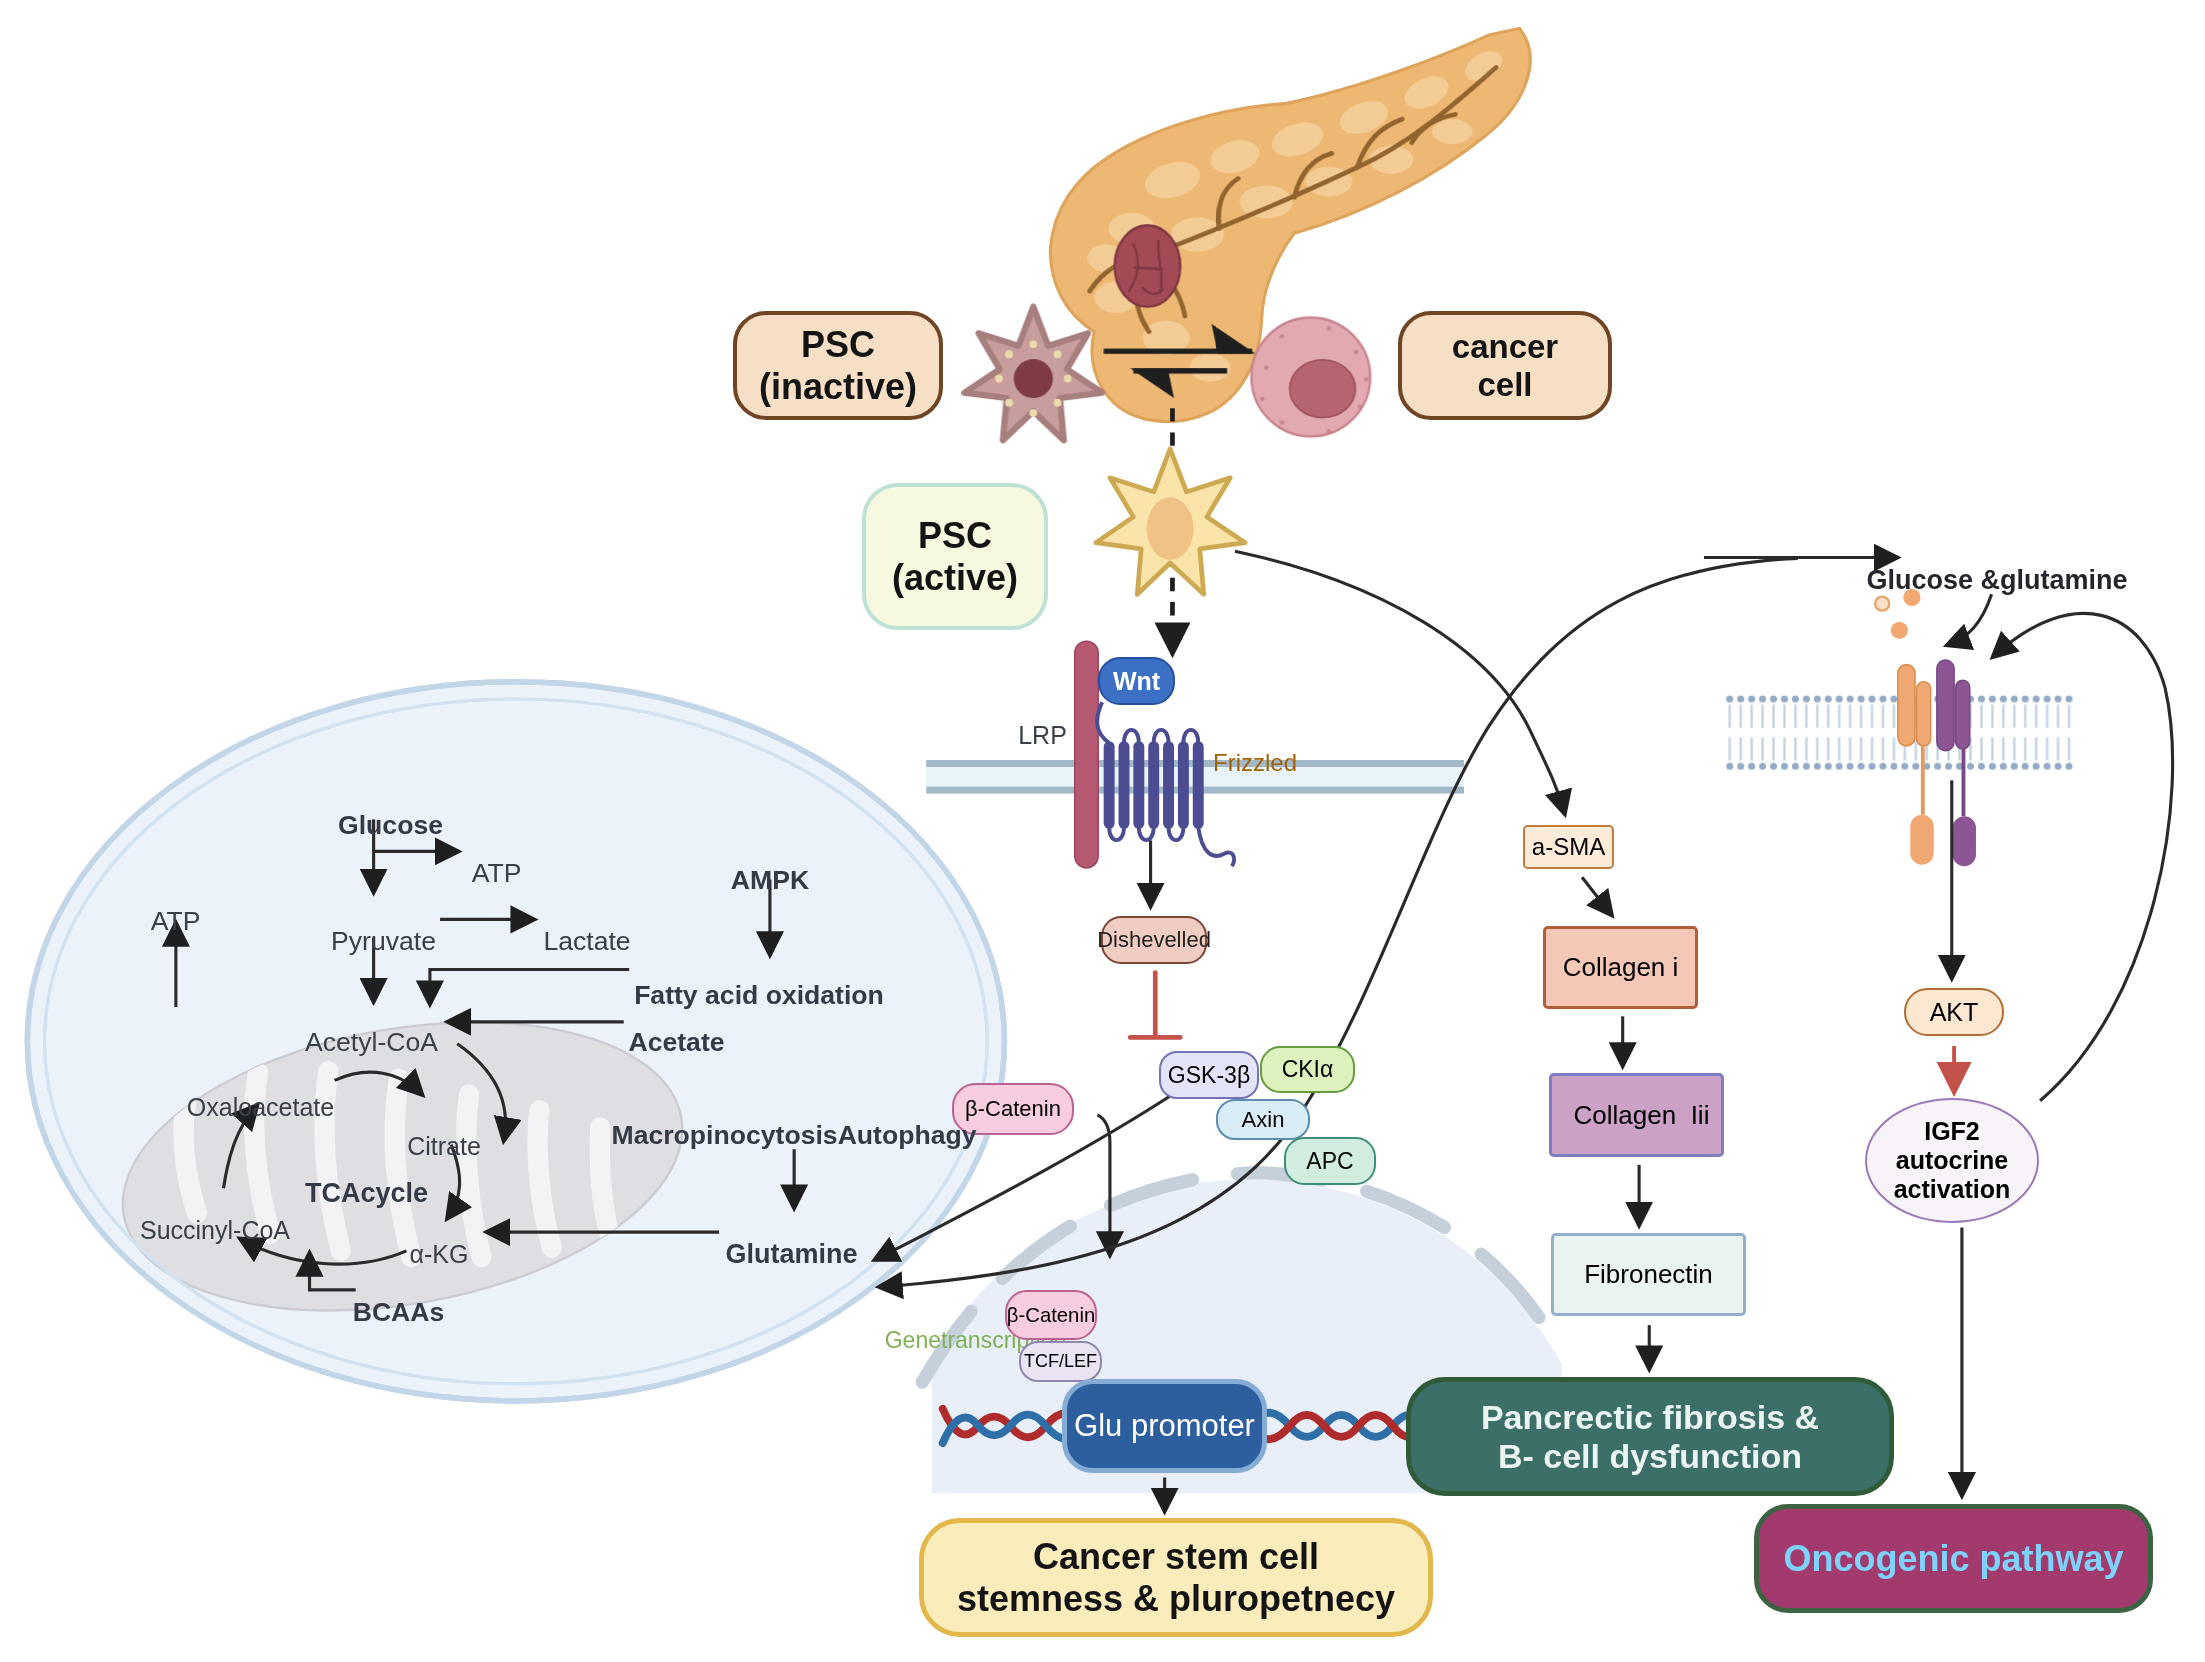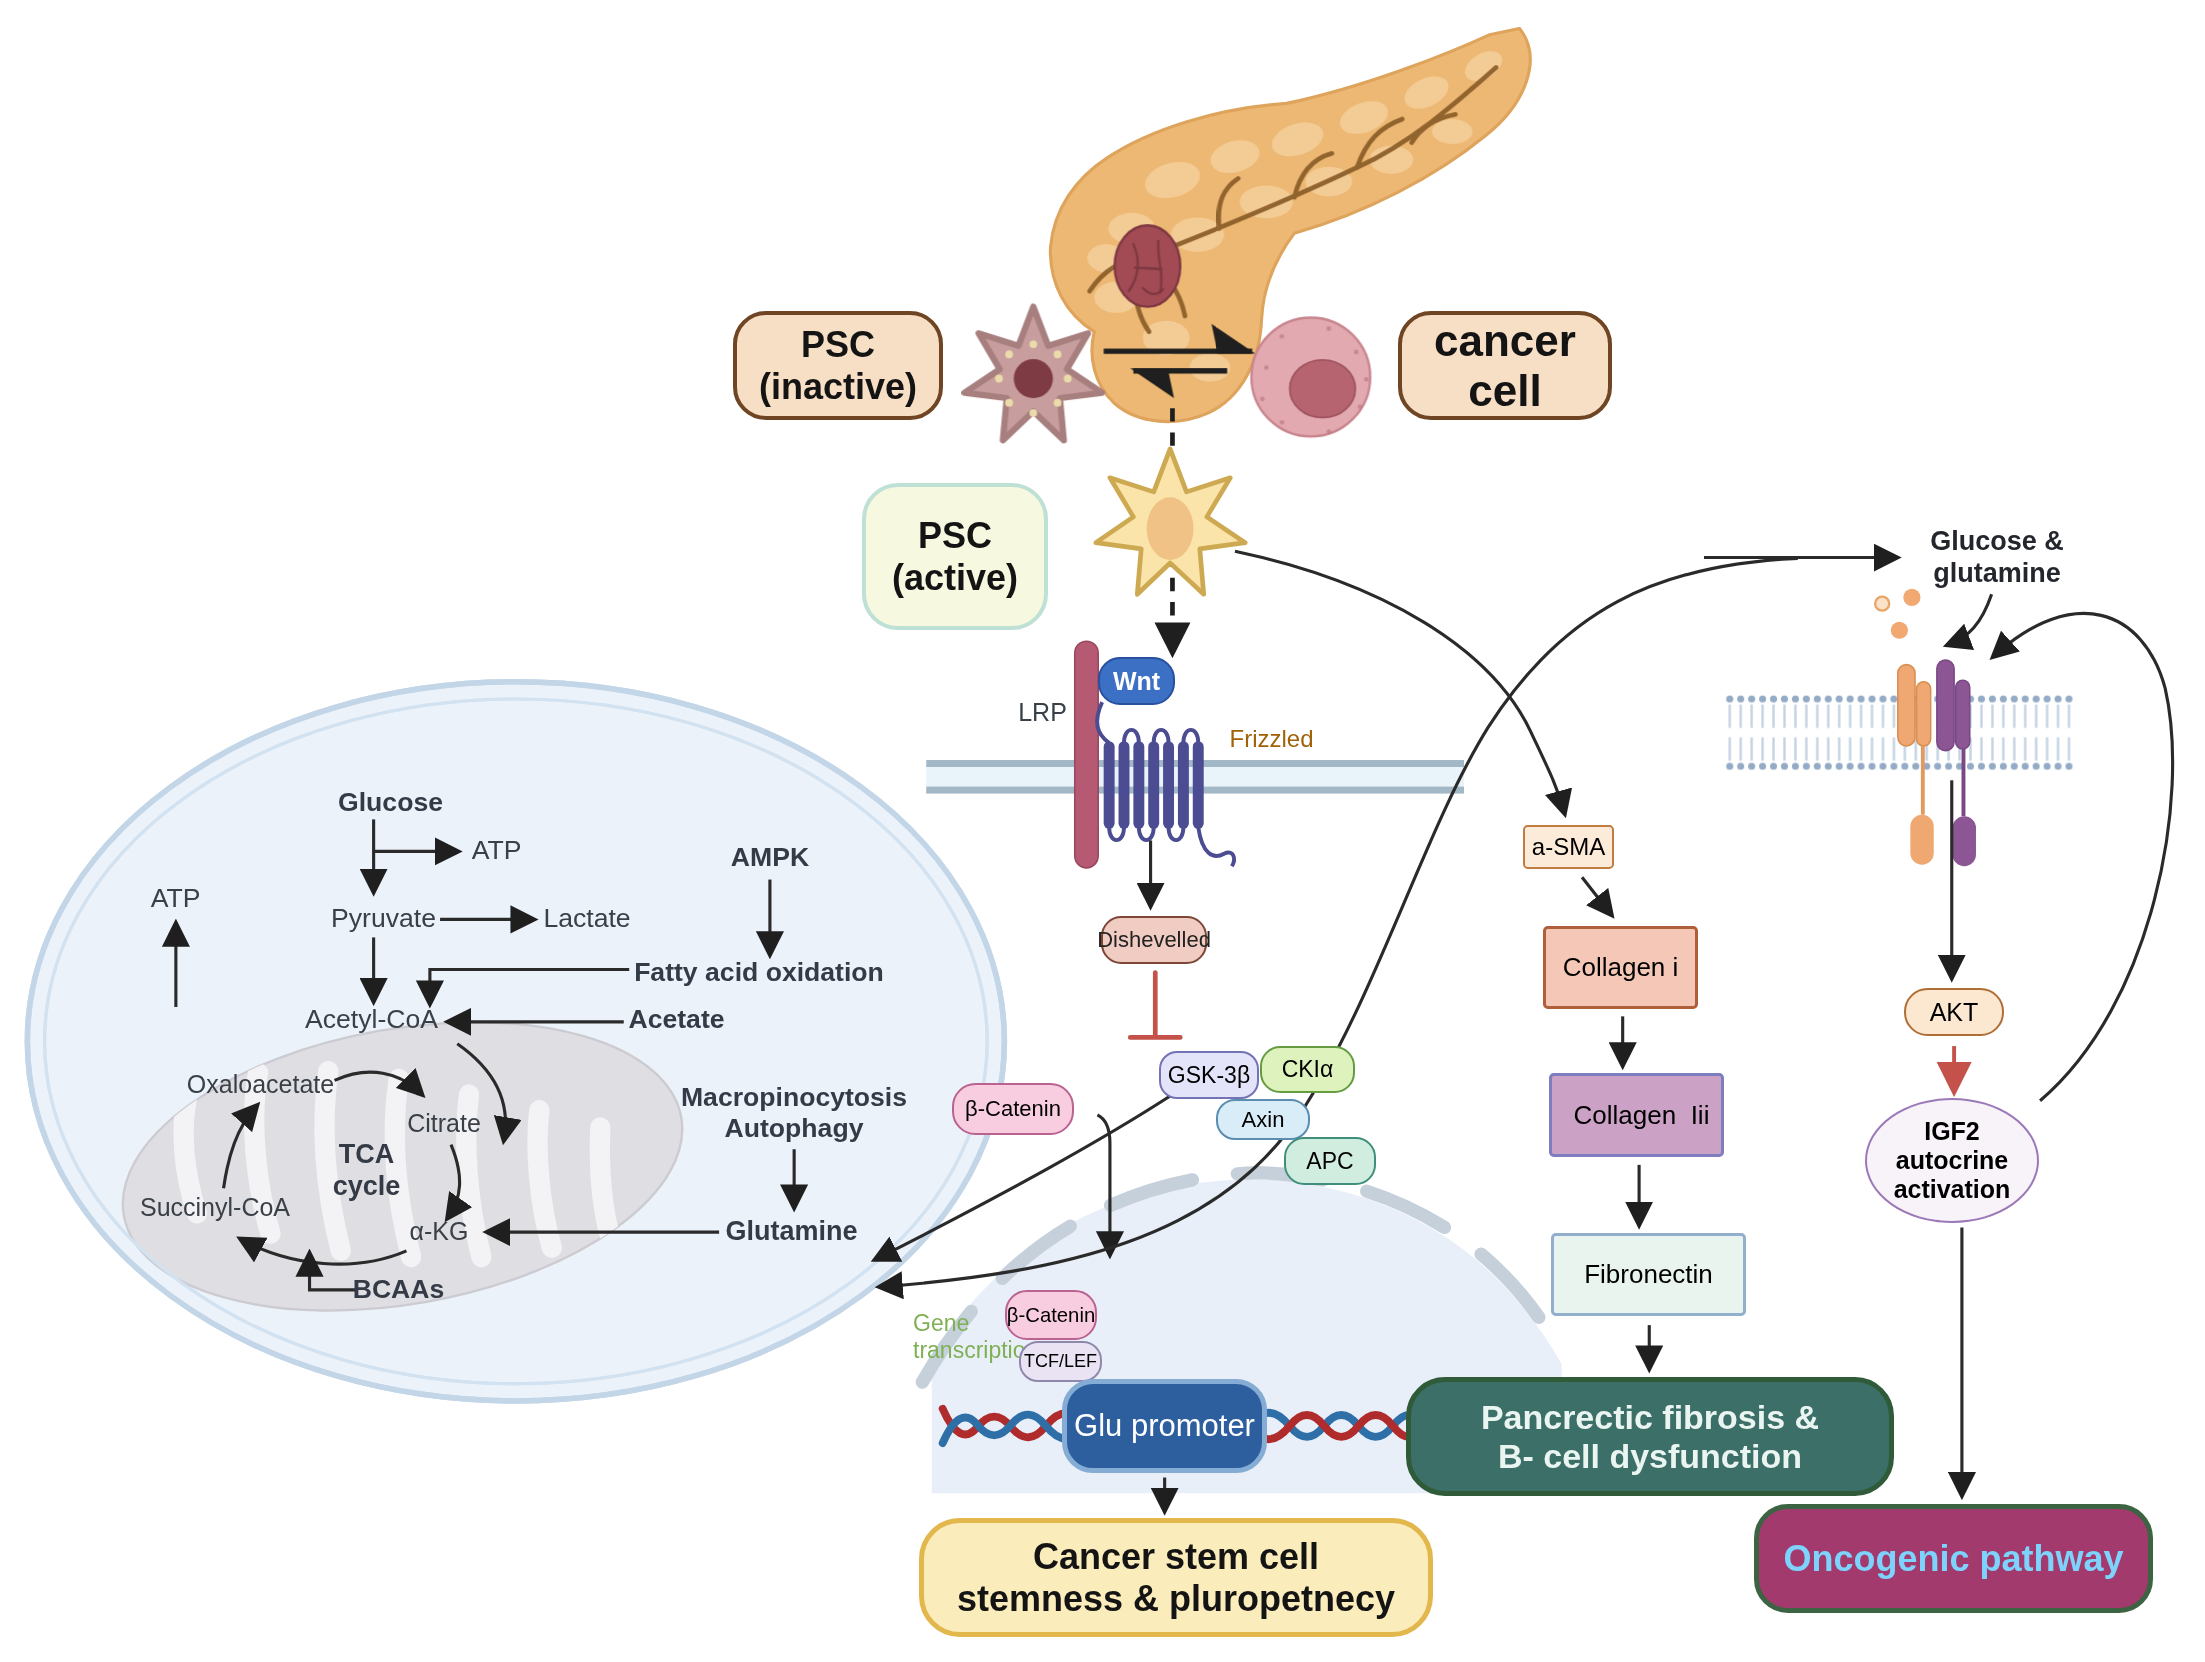--- a/index.html
+++ b/index.html
@@ -1,29 +1,29 @@
 <!DOCTYPE html>
 <html style="font-size:12.5px"><head>
 <meta charset="utf-8">
 <style>
   html,body{margin:0;padding:0;background:#ffffff;}
   #canvas{position:relative;width:2205px;height:1663px;background:#ffffff;overflow:hidden;
           font-family:"Liberation Sans",sans-serif;}
   #underlay{position:absolute;left:0;top:0;}
-  .lbl{position:absolute;display:flex;flex-direction:column;align-items:center;justify-content:center;
-       text-align:center;box-sizing:border-box;white-space:pre;color:#23262c;line-height:1.18;}
+  .lbl{position:absolute;display:flex;flex-direction:row;align-items:center;justify-content:center;
+       text-align:center;box-sizing:border-box;white-space:pre;color:#23262c;line-height:1.18;margin-top:23px;}
   .med{font-weight:normal;font-size:26.6px;color:#3a4048;}
   .bld{font-weight:bold;font-size:26.6px;color:#343b47;}
   .box{position:absolute;display:flex;flex-direction:column;align-items:center;justify-content:center;
        text-align:center;box-sizing:border-box;white-space:pre;}
   
   #psc-inactive{left:733px;top:311px;width:210px;height:109px;background:#f6dfc4;border:4.7px solid #6f4523;
      border-radius:33px;font-size:36px;font-weight:bold;color:#141414;}
   #cancer-lbl{left:1398px;top:311px;width:214px;height:109px;background:#f6dfc4;border:4.7px solid #6f4523;
-     border-radius:33px;font-size:44px;font-weight:bold;color:#141414;}
+     border-radius:33px;font-size:33px;font-weight:bold;color:#141414;}
   #psc-active{left:862px;top:483px;width:186px;height:147px;background:#f6f8df;border:4.7px solid #bfe0d5;
      border-radius:36px;font-size:36px;font-weight:bold;color:#141414;}
   
   #lrp{left:1013px;top:697px;width:59px;height:31px;font-size:25px;color:#3a4048;}
   #wnt{left:1098px;top:657px;width:77px;height:48px;background:#3b70c5;border:2.3px solid #27519e;
      border-radius:22px;font-size:25px;color:#fff;font-weight:bold;}
   #frizzled{left:1213px;top:725px;width:117px;height:31px;font-size:24px;color:#a16207;justify-content:flex-start;}
   #dishevelled{left:1101px;top:916px;width:106px;height:48px;background:#f0ccc2;border:2.3px solid #7d4737;
      border-radius:20.3px;font-size:22px;color:#222;}
   #gsk{left:1159px;top:1051px;width:100px;height:48px;background:#e3e3f9;border:2.3px solid #7373b5;

